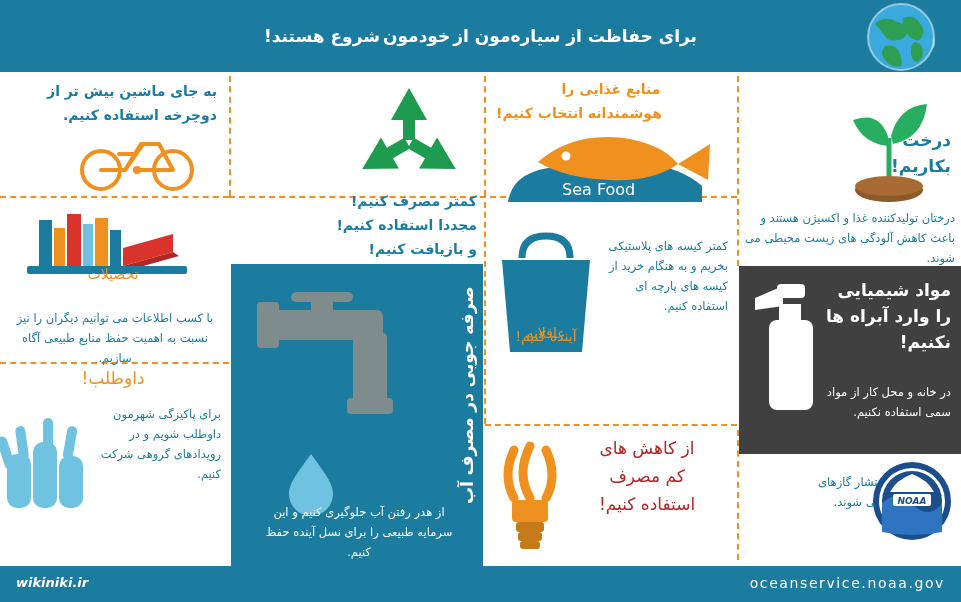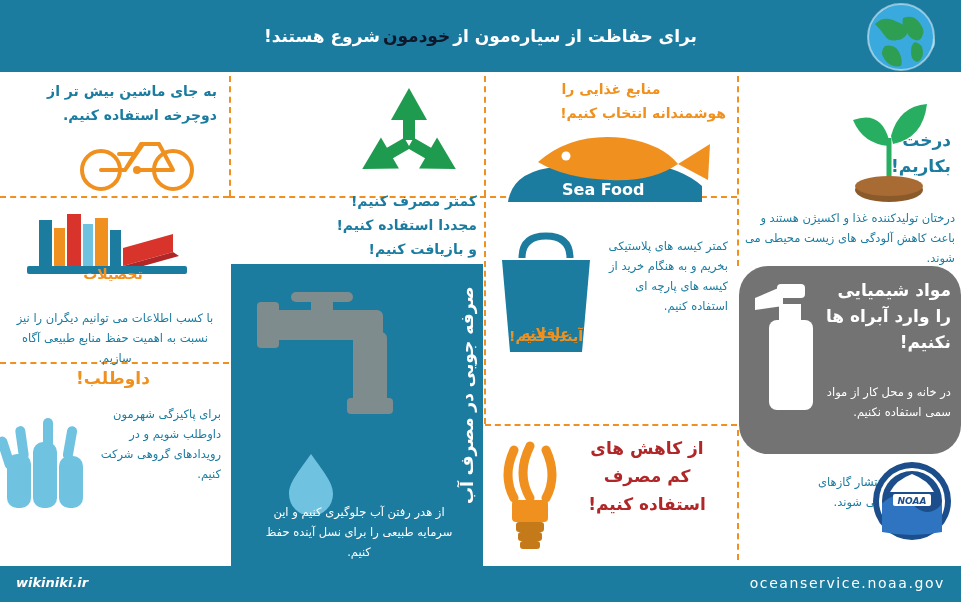--- a/index.html
+++ b/index.html
@@ -16,21 +16,21 @@
   .header{
     position:absolute;left:0;top:0;width:961px;height:72px;
     background:#1b7ca0;
   }
   .header-title{
     position:absolute;left:0;top:0;width:961px;height:72px;
     display:flex;align-items:center;justify-content:center;
     color:#ffffff;font-size:17px;font-weight:bold;direction:rtl;
     letter-spacing:0;
   }
-  .header-title .hl{color:#0f172a;padding:0 3px;}
+  .header-title .hl{color:#ffffff;padding:0 3px;}
   .logo-wiki{
     position:absolute;right:14px;top:8px;width:90px;height:56px;
     color:#6fc3e0;font-size:27px;font-weight:bold;text-align:center;
     line-height:56px;opacity:.9;
   }
   .globe{
     position:absolute;left:855px;top:2px;width:92px;height:70px;
   }
 
   
@@ -52,31 +52,30 @@
 
   .cell{position:absolute;box-sizing:border-box;}
   .dashed-v{position:absolute;border-left:2px dashed #f0911f;}
   .dashed-h{position:absolute;border-top:2px dashed #f0911f;}
 
   .txt{direction:rtl;}
   .teal{color:#1b7ca0;}
   .orange{color:#f0911f;}
   .red{color:#b12727;}
   .white{color:#ffffff;}
-  .b{font-weight:bold;}
+  .b{font-weight:normal;}
 
   .t-big{font-size:16px;font-weight:bold;line-height:1.65;}
   .t-mid{font-size:14px;font-weight:bold;line-height:1.7;}
   .t-sm{font-size:11.5px;line-height:1.75;}
 
   
   .green-panel{
     position:absolute;left:0px;top:196px;width:231px;height:228px;
-    background:#737373;
-    border-radius:29px;
+    background:#404040;
   }
   
   .teal-panel{
     position:absolute;left:231px;top:196px;width:254px;height:298px;
     background:#1b7ca0;
   }
   .vert-text{
     position:absolute;
     writing-mode:vertical-rl;
     text-orientation:mixed;
@@ -146,21 +145,21 @@
           <path d="M60 6 L78 38 L66 38 L66 58 L54 58 L54 38 L42 38 Z" fill="#1f9b4f" transform="rotate(240 60 60)"></path>
         </svg>
       </div>
       <div class="txt teal t-mid" style="position:absolute;right:6px;top:118px;width:234px;text-align:right;">کمتر مصرف کنیم!</div>
       <div class="txt teal t-mid" style="position:absolute;right:6px;top:142px;width:234px;text-align:right;">مجددا استفاده کنیم!</div>
       <div class="txt teal t-mid" style="position:absolute;right:6px;top:166px;width:234px;text-align:right;">و بازیافت کنیم!</div>
     </div>
 
     <div class="cell" style="left:486px;top:0px;width:250px;height:124px;">
       <div class="txt orange t-mid" style="position:absolute;right:10px;top:6px;width:230px;text-align:center;">منابع غذایی را</div>
-      <div class="txt orange t-mid" style="position:absolute;right:10px;top:30px;width:230px;text-align:right;">هوشمندانه انتخاب کنیم!</div>
+      <div class="txt orange t-mid" style="position:absolute;right:10px;top:30px;width:230px;text-align:left;">هوشمندانه انتخاب کنیم!</div>
       <div style="position:absolute;left:16px;top:56px;">
         <svg width="220" height="78" viewBox="0 0 220 78">
           <path d="M6 74 Q10 46 46 40 Q92 28 140 34 Q180 40 200 58 L200 74 Z" fill="#1b7ca0"></path>
           <path d="M36 34 Q70 4 122 10 Q160 16 176 36 Q150 54 108 52 Q62 50 36 34 Z" fill="#f0911f"></path>
           <path d="M176 36 L208 16 L206 52 Z" fill="#f0911f"></path>
           <circle cx="64" cy="28" r="4.5" fill="#ffffff"></circle>
         </svg>
       </div>
       <div class="white b" style="position:absolute;left:76px;top:108px;font-size:16px;direction:ltr;">Sea Food</div>
     </div>

